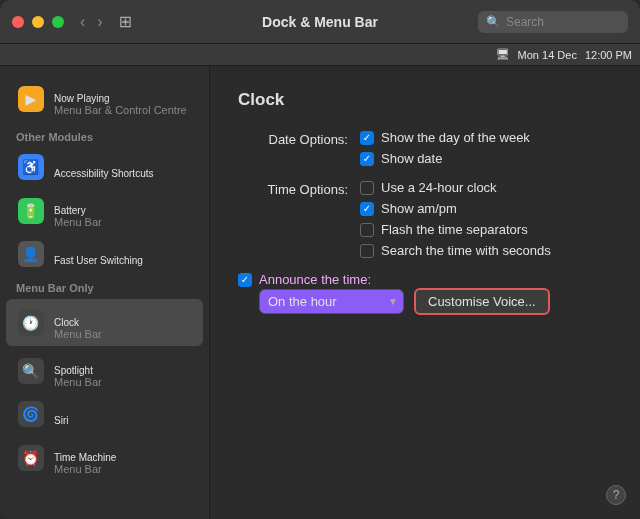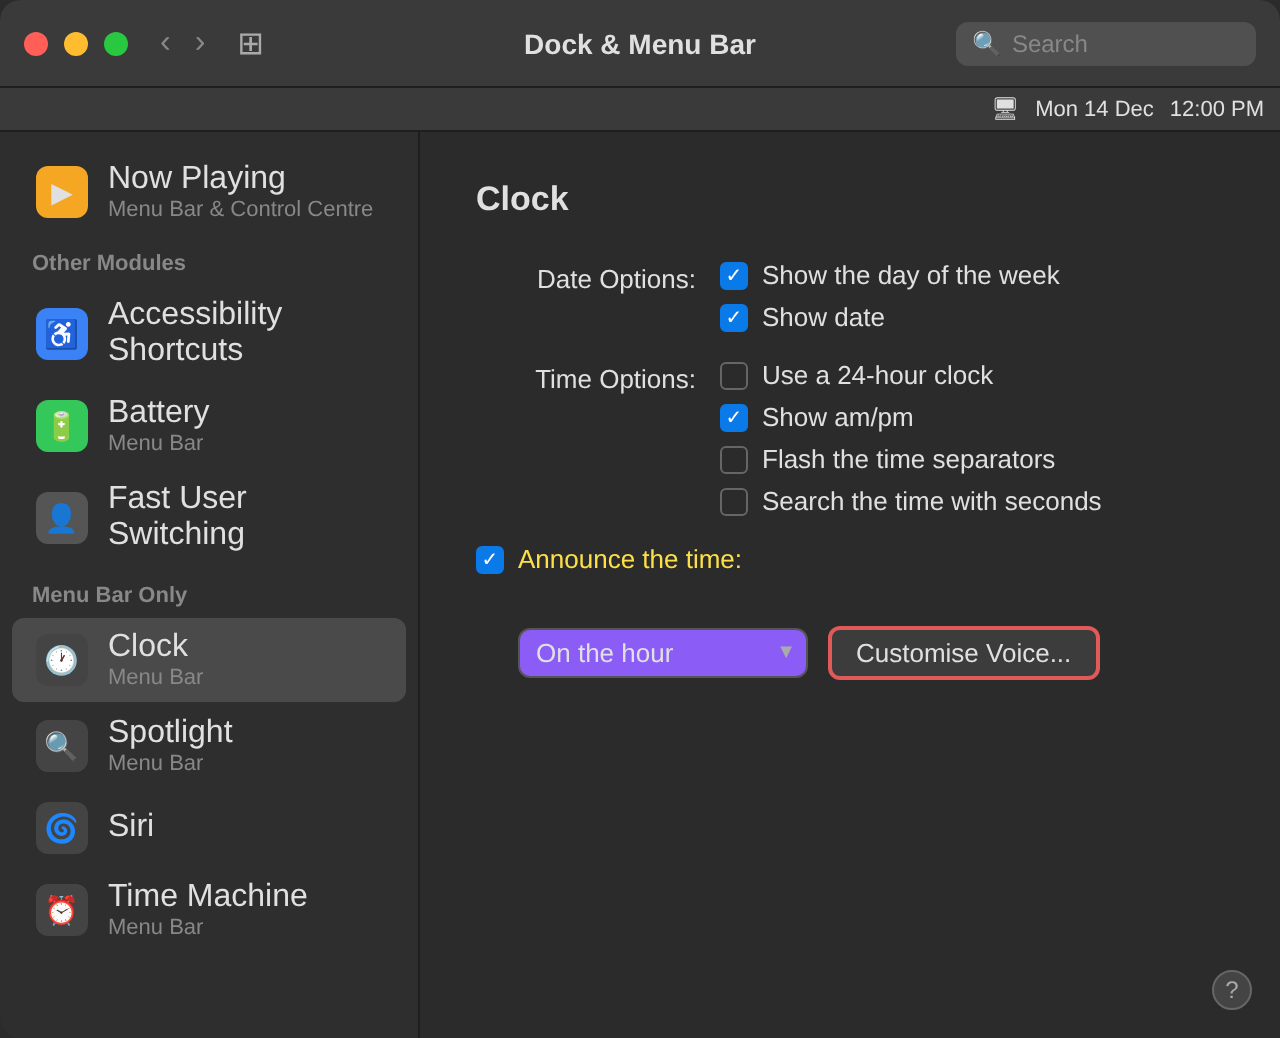--- a/index.html
+++ b/index.html
@@ -140,21 +140,21 @@
       justify-content: center;
       font-size: 14px;
       flex-shrink: 0;
     }
     .sidebar-icon-orange { background: #f5a623; }
     .sidebar-icon-blue { background: #3b82f6; }
     .sidebar-icon-green { background: #34c759; }
     .sidebar-icon-gray { background: #555; }
     .sidebar-icon-dark { background: #444; }
     .sidebar-text { display: flex; flex-direction: column; }
-    .sidebar-label { font-size: 16px; color: #e0e0e0; }
+    .sidebar-label { font-size: 10px; color: #e0e0e0; margin-top: 12px; }
     .sidebar-sublabel { font-size: 11px; color: #888; }
     .sidebar-section-title {
       font-size: 11px;
       color: #888;
       padding: 8px 16px 4px;
       font-weight: 600;
     }
 
     
     .content {
@@ -246,23 +246,23 @@
       content: '';
       width: 7px;
       height: 7px;
       border-radius: 50%;
       background: #0a7ae9;
     }
     .announce-row {
       display: flex;
       align-items: center;
       gap: 7px;
-      margin-bottom: 26px;
-      font-size: 13px;
-      color: #fde047;
+      margin-bottom: 1px;
+      font-size: 13px;
+      color: #f0abfc;
     }
     .announce-controls {
       display: flex;
       align-items: center;
       gap: 10px;
       margin-left: 0;
     }
     .select-wrapper {
       position: relative;
       display: inline-flex;

